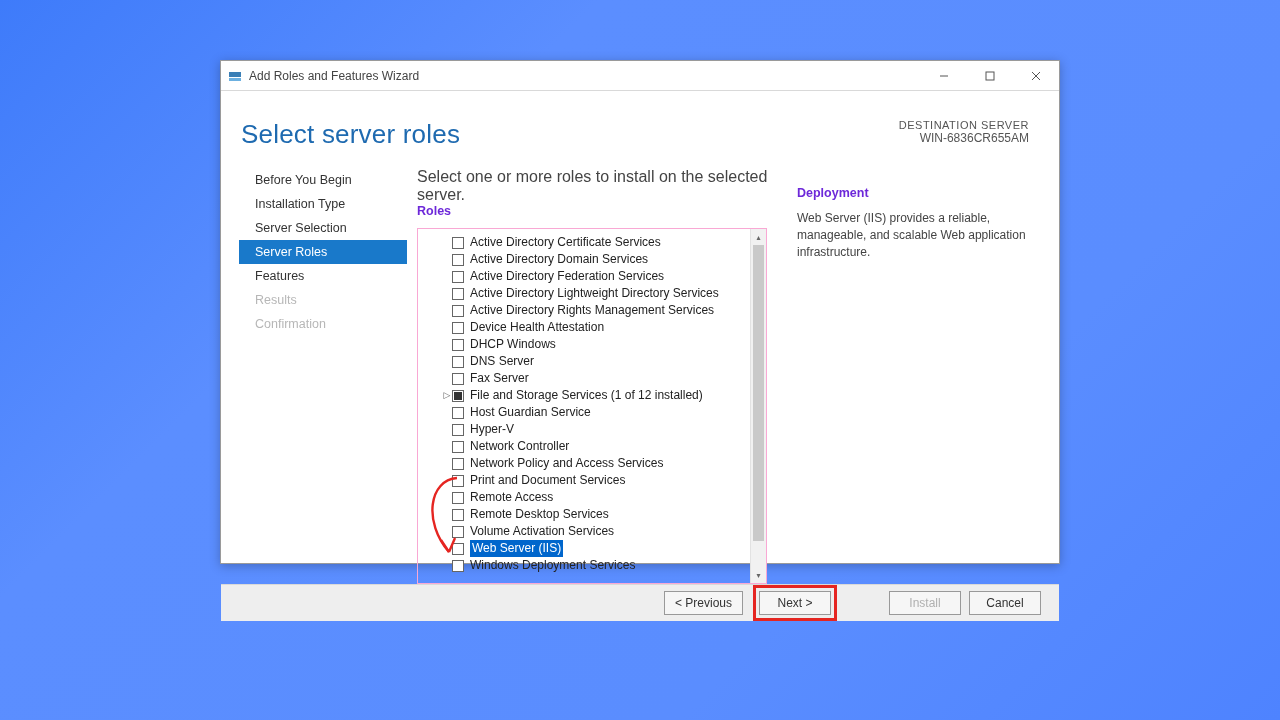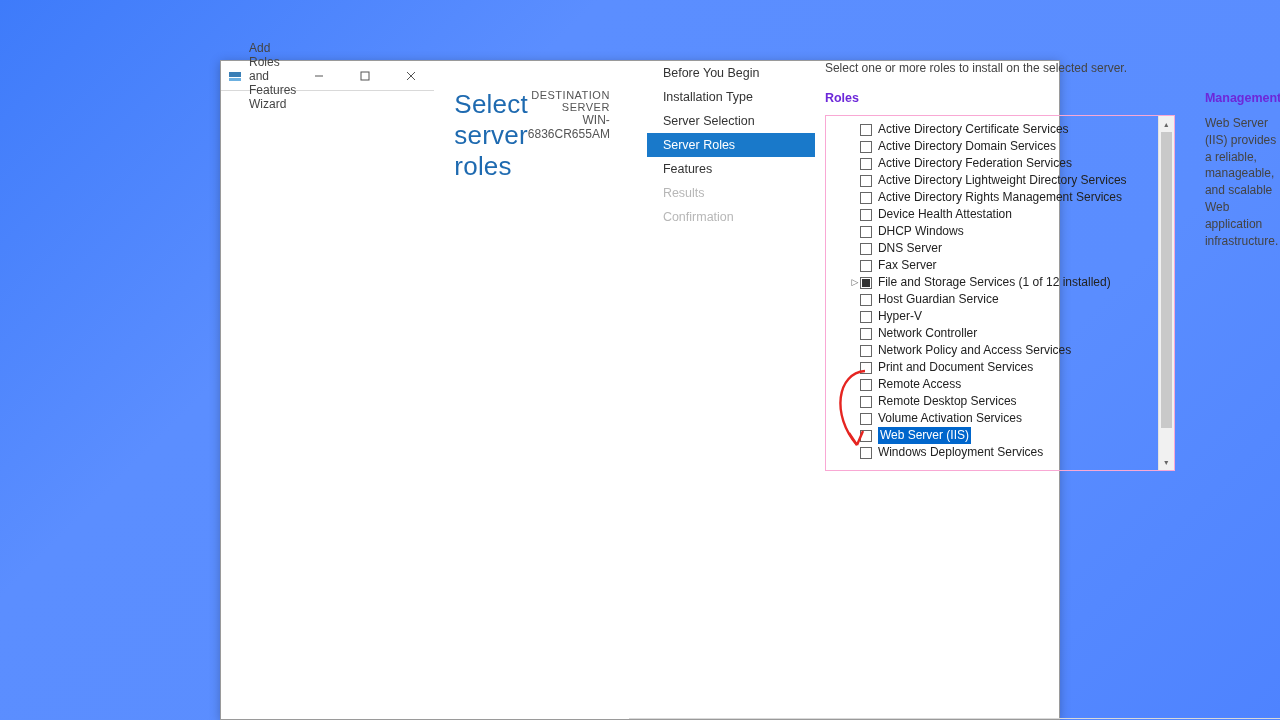--- a/index.html
+++ b/index.html
@@ -9,26 +9,26 @@
     background: linear-gradient(135deg, #3e7bfa 0%, #5b8eff 30%, #5a8dff 70%, #4e83ff 100%);
     overflow: hidden;
     position: relative;
   }
 
   .window {
     position: absolute;
     left: 220px;
     top: 60px;
     width: 840px;
-    height: 660px;
+    height: 504px;
     background: #ffffff;
     border: 1px solid #9a9a9a;
     box-shadow: 0 2px 10px rgba(0,0,0,0.25);
     display: flex;
-    flex-direction: row;
+    flex-direction: column;
   }
 
   
   .titlebar {
     height: 30px;
     border-bottom: 1px solid #d9d9d9;
     display: flex;
     align-items: center;
     padding-left: 6px;
     background: #ffffff;
@@ -44,21 +44,21 @@
     width: 46px; height: 29px;
     display: flex; align-items: center; justify-content: center;
     font-size: 12px; color: #555;
   }
   .titlebar-btn svg { stroke: #555; }
 
   
   .header {
     display: flex;
     align-items: flex-start;
-    padding: 28px 19px 18px 20px;
+    padding: 28px 30px 18px 20px;
   }
   .page-title {
     font-size: 26px;
     font-weight: 300;
     color: #1e6ab0;
     margin-left: 0;
     letter-spacing: 0.2px;
   }
   .dest {
     margin-left: auto;
@@ -97,23 +97,22 @@
 
   .main {
     flex: 1;
     display: flex;
     padding-right: 18px;
   }
   .roles-col { width: 380px; padding-right: 16px; }
   .desc-col  { flex: 1; }
 
   .instr {
-    font-size: 12px;
+    font-size: 16px;
     color: #444;
-    margin-bottom: 16px;
   }
   .section-label {
     font-size: 12.5px;
     font-weight: 600;
     color: #6d28d9;
     margin-bottom: 10px;
   }
 
   .roles-box {
     border: 1px solid #f9a8d4;
@@ -385,21 +384,21 @@
             <div class="sb-track">
               <div class="sb-thumb"></div>
             </div>
             <div class="sb-btn">▾</div>
           </div>
         </div>
       </div>
 
       <div class="desc-col">
         <div class="instr" style="visibility:hidden">.</div>
-        <div class="section-label">Management</div>
+        <div class="section-label">Deployment</div>
         <div class="desc-text">Web Server (IIS) provides a reliable, manageable, and scalable Web application infrastructure.</div>
       </div>
     </div>
 
     <svg class="annotation-arrow" style="left:202px; top:306px;" width="50" height="90">
       <path d="M34 4 C 6 6, 0 48, 26 78" stroke="#e52521" stroke-width="2.4" fill="none"></path>
       <path d="M26 78 L18 66 M26 78 L32 64" stroke="#e52521" stroke-width="2.4" fill="none"></path>
     </svg>
   </div>
 

